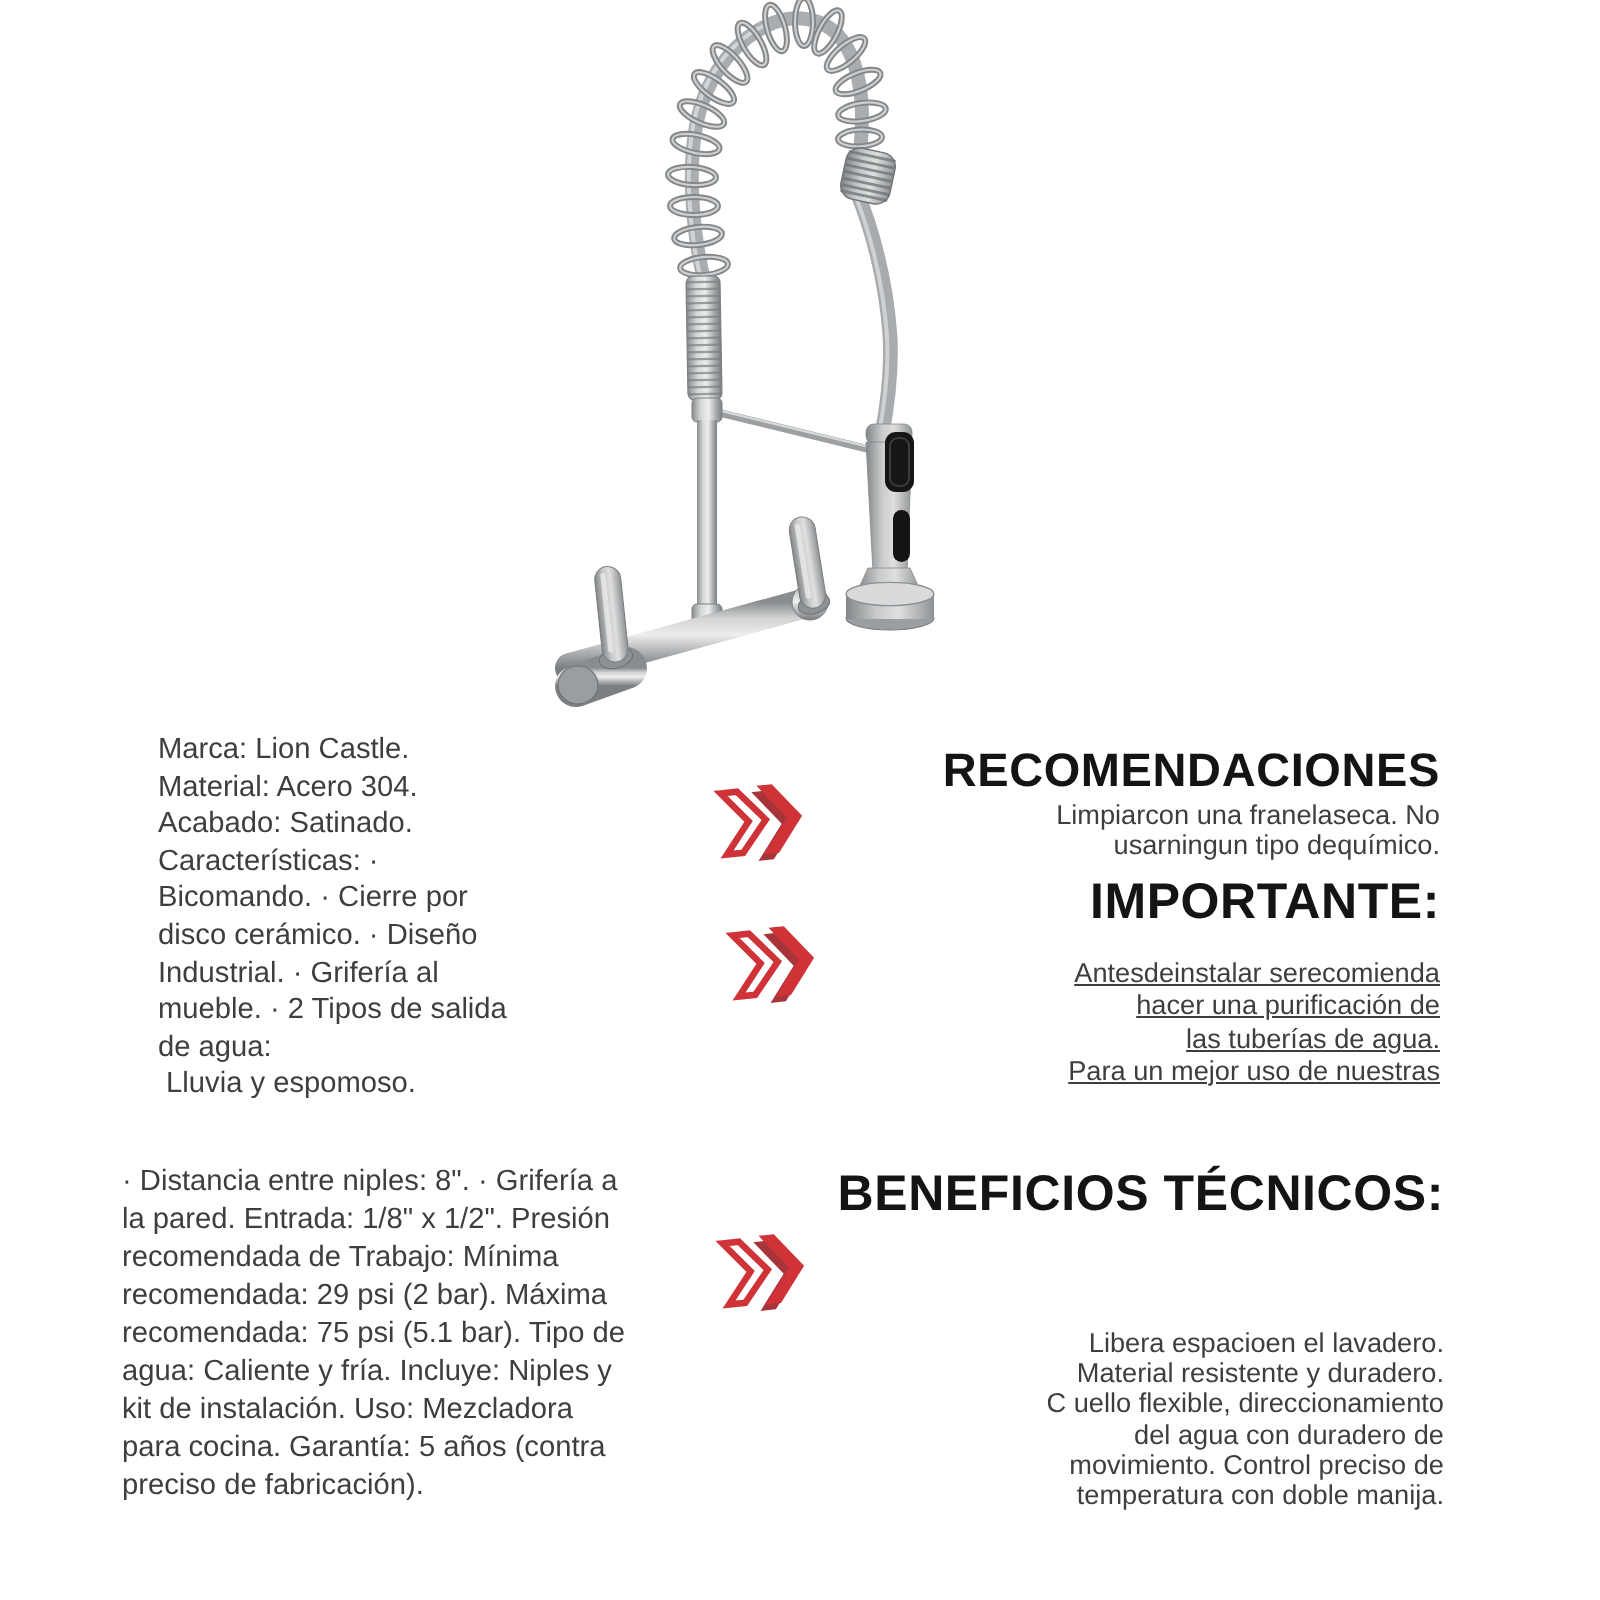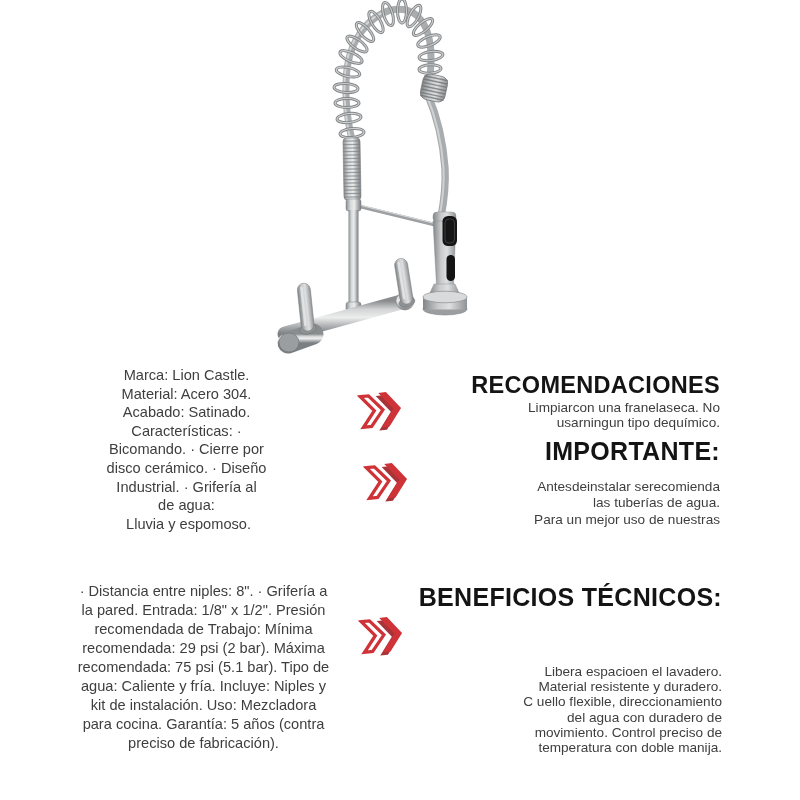--- a/index.html
+++ b/index.html
@@ -2,33 +2,33 @@
 <html><head>
 <meta charset="utf-8">
 <style>
   html,body{margin:0;padding:0;background:#ffffff;}
   .canvas{
     position:relative;width:800px;height:800px;background:#ffffff;overflow:hidden;
     font-family:"Liberation Sans", sans-serif;color:#3e3e3e;
   }
   .abs{position:absolute;}
   .ln{white-space:pre;}
-  .body-text{font-size:14.6px;line-height:18.6px;color:#3e3e3e;text-align:center;}
+  .body-text{font-size:14.6px;line-height:18.6px;color:#3e3e3e;text-align:left;}
   .body-text-sm{font-size:13.6px;color:#3e3e3e;}
   .heading{
     font-weight:bold;color:#141414;letter-spacing:.3px;text-align:center;
     font-size:23.5px;line-height:1.05;
   }
   .right-align{text-align:right;}
   #spec-primary{left:79px;top:366px;width:215px;}
   #spec-secondary{left:61px;top:582px;width:285px;line-height:19px;}
   #rec-title{right:80px;top:373px;}
   #rec-lines{right:80px;top:400px;line-height:15.4px;}
   #imp-title{right:80px;top:438px;font-size:25px;}
-  #imp-lines{right:80px;top:479px;line-height:16.3px;}
+  #imp-lines{right:80px;top:479px;line-height:16.3px;text-decoration:underline;}
   #ben-title{right:78px;top:584px;font-size:25px;}
   #ben-lines{right:78px;top:664px;line-height:15.2px;}
   .arrow{width:48px;height:46px;display:block;}
   #arrow-1{left:357px;top:387px;}
   #arrow-2{left:363px;top:458px;}
   #arrow-3{left:358px;top:612px;}
   #faucet{left:255px;top:0px;width:240px;height:365px;}
 </style>
 </head>
 <body>
@@ -209,20 +209,21 @@
   </svg>
 
   <div id="spec-primary" class="abs body-text">
       <div class="ln">Marca: Lion Castle.</div>
       <div class="ln">Material: Acero 304.</div>
       <div class="ln">Acabado: Satinado.</div>
       <div class="ln">Características: ·</div>
       <div class="ln">Bicomando. · Cierre por</div>
       <div class="ln">disco cerámico. · Diseño</div>
       <div class="ln">Industrial. · Grifería al</div>
+      <div class="ln">mueble. · 2 Tipos de salida</div>
       <div class="ln">de agua:</div>
       <div class="ln"> Lluvia y espomoso.</div>
     </div>
 
   <div id="spec-secondary" class="abs body-text">
       <div class="ln">· Distancia entre niples: 8". · Grifería a</div>
       <div class="ln">la pared. Entrada: 1/8" x 1/2". Presión</div>
       <div class="ln">recomendada de Trabajo: Mínima</div>
       <div class="ln">recomendada: 29 psi (2 bar). Máxima</div>
       <div class="ln">recomendada: 75 psi (5.1 bar). Tipo de</div>
@@ -244,20 +245,21 @@
 
   <div id="rec-title" class="abs heading">RECOMENDACIONES</div>
   <div id="rec-lines" class="abs body-text-sm right-align">
       <div class="ln">Limpiarcon una franelaseca. No</div>
       <div class="ln">usarningun tipo dequímico.</div>
     </div>
 
   <div id="imp-title" class="abs heading">IMPORTANTE:</div>
   <div id="imp-lines" class="abs body-text-sm right-align">
       <div class="ln">Antesdeinstalar serecomienda</div>
+      <div class="ln">hacer una purificación de</div>
       <div class="ln">las tuberías de agua.</div>
       <div class="ln">Para un mejor uso de nuestras</div>
     </div>
 
   <div id="ben-title" class="abs heading">BENEFICIOS TÉCNICOS:</div>
   <div id="ben-lines" class="abs body-text-sm right-align">
       <div class="ln">Libera espacioen el lavadero.</div>
       <div class="ln">Material resistente y duradero.</div>
       <div class="ln">C uello flexible, direccionamiento</div>
       <div class="ln">del agua con duradero de</div>

